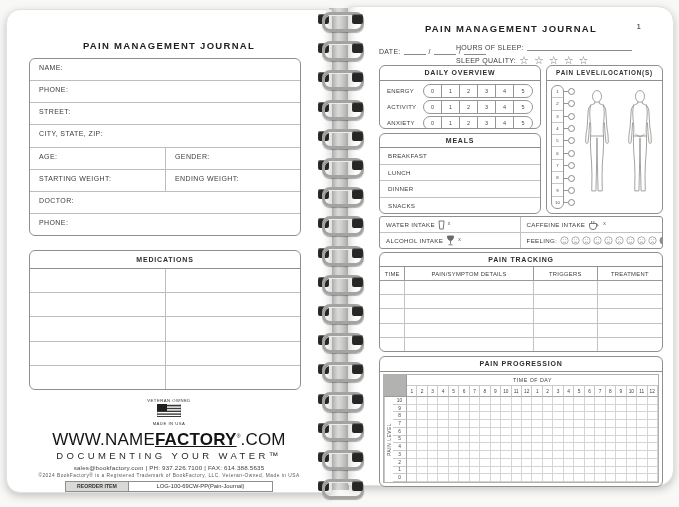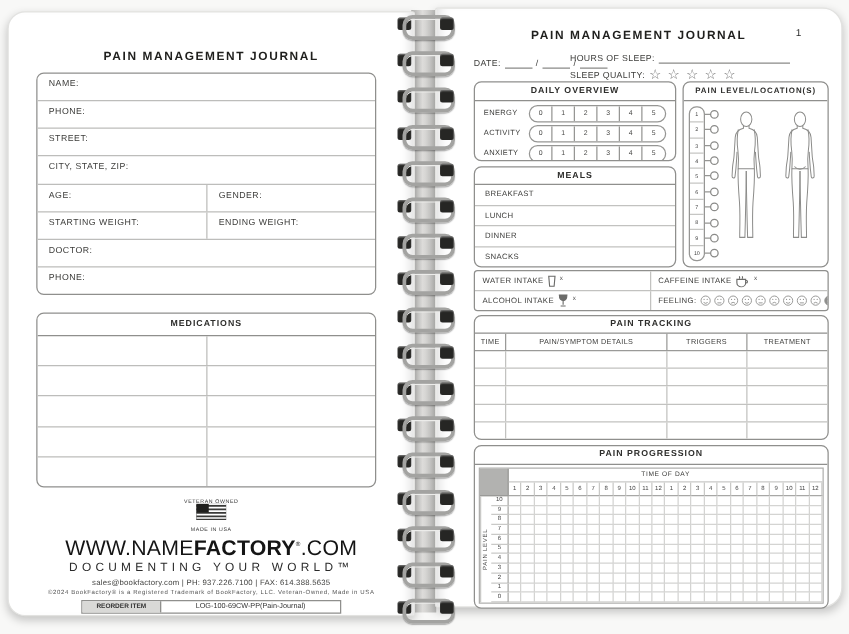--- a/index.html
+++ b/index.html
@@ -29,21 +29,21 @@
   .info-row.split .info-cell+.info-cell{border-left:1px solid #bdbdbb;}
   #meds-box{left:22px;top:240px;width:272px;height:140px;display:flex;flex-direction:column;}
   #meds-box .sec-head{height:17px;line-height:17px;}
   #meds-table{flex:1;display:flex;flex-direction:column;}
   .med-row{flex:1;display:grid;grid-template-columns:1fr 1fr;border-bottom:1px solid #bdbdbb;}
   .med-row:last-child{border-bottom:none;}
   .med-cell+.med-cell{border-left:1px solid #bdbdbb;}
   #branding{position:absolute;left:0;top:388px;width:100%;display:flex;flex-direction:column;align-items:center;}
   .micro{font-size:4.2px;letter-spacing:.5px;color:#333;line-height:5px;}
   #brand-www{font-size:17px;letter-spacing:.2px;color:#141414;margin-top:1px;line-height:18px;}
-  #brand-www .bold{font-weight:bold;}
+  #brand-www .bold{font-weight:bold;text-decoration:underline;}
   #brand-www sup{font-size:5px;}
   #brand-tag{font-size:9.5px;letter-spacing:3.4px;color:#2a2a2a;margin-top:1px;}
   #brand-contact{font-size:6.2px;color:#3f3f3d;margin-top:3px;letter-spacing:.2px;}
   #brand-copy{font-size:4.8px;color:#55555:3;color:#555;margin-top:2px;}
   #reorder{margin-top:3px;display:flex;border:1px solid #8f8f8d;width:208px;height:11px;box-sizing:border-box;}
   #reorder-label{width:62px;background:#d9d9d7;border-right:1px solid #8f8f8d;font-size:5.2px;font-weight:bold;color:#333;display:flex;align-items:center;justify-content:center;}
   #reorder-value{flex:1;font-size:5.8px;color:#333;display:flex;align-items:center;justify-content:center;}
   
   #rp-title{top:16px;}
   #rp-pagenum{position:absolute;top:15px;right:32px;font-size:8px;color:#2a2a2a;}
@@ -186,21 +186,21 @@
               <rect x="0" y="9.4" width="24" height="1.4"></rect>
             <rect x="0" y="12" width="24" height="1"></rect>
             <rect x="0" y="0" width="10" height="7" fill="#1f1f1d"></rect>
           </g>
         </svg>
       </span>
       <div class="micro">MADE IN USA</div>
       <div id="brand-www">
         <span>WWW.NAME</span><span class="bold">FACTORY</span><sup>®</sup><span>.COM</span>
       </div>
-      <div id="brand-tag">DOCUMENTING YOUR WORLD™</div>
+      <div id="brand-tag">DOCUMENTING YOUR WATER™</div>
       <div id="brand-contact">sales@bookfactory.com  |  PH: 937.226.7100  |  FAX: 614.388.5635</div>
       <div id="brand-copy" class="micro" style="font-size:4.8px;color:#555;">©2024 BookFactory® is a Registered Trademark of BookFactory, LLC. Veteran-Owned, Made in USA</div>
       <div id="reorder">
         <div id="reorder-label">REORDER ITEM</div>
         <div id="reorder-value">LOG-100-69CW-PP(Pain-Journal)</div>
       </div>
     </div>
   </div>
 
   <div id="page-right" class="page">

